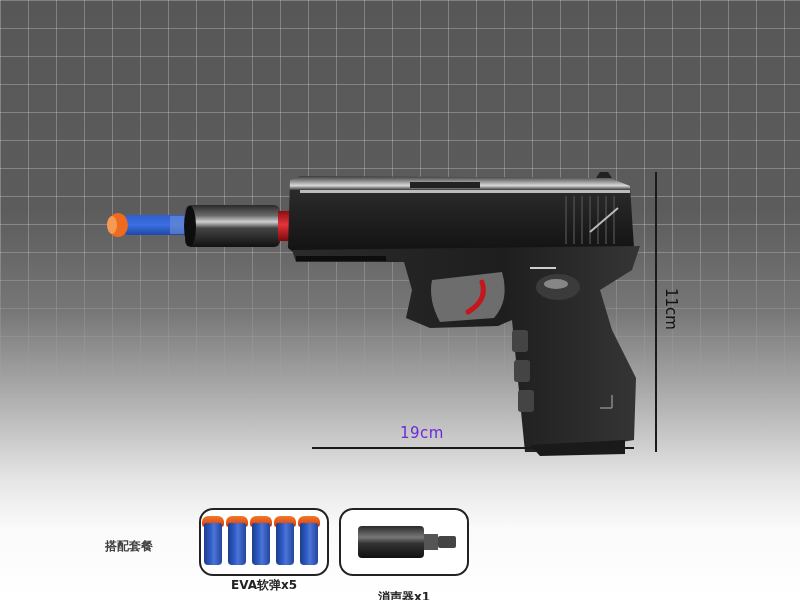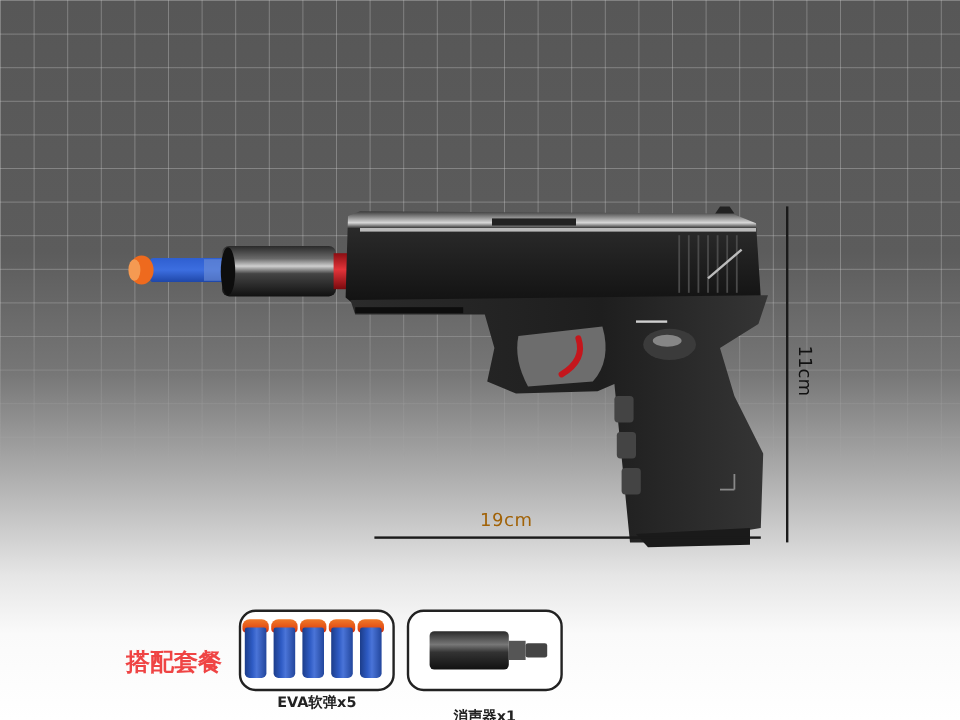--- a/index.html
+++ b/index.html
@@ -8,24 +8,24 @@
       background:linear-gradient(180deg,#575757 0%,#5c5c5c 35%,#777 52%,#b5b5b5 68%,#e6e6e6 80%,#fafafa 88%,#fff 100%);}
   .grid{position:absolute;left:0;top:0;width:800px;height:600px;
       background-image:
         linear-gradient(to right, rgba(210,210,210,0.35) 1px, transparent 1px),
         linear-gradient(to bottom, rgba(210,210,210,0.35) 1px, transparent 1px);
       background-size:28px 28px;
       -webkit-mask-image:linear-gradient(180deg,#000 0%,#000 40%,rgba(0,0,0,0.4) 55%,transparent 66%);
       mask-image:linear-gradient(180deg,#000 0%,#000 40%,rgba(0,0,0,0.4) 55%,transparent 66%);}
   .abs{position:absolute;}
   .dim-line-h{position:absolute;left:312px;top:447px;width:322px;height:2px;background:#1a1a1a;}
-  .dim-label-h{position:absolute;left:400px;top:424px;font-size:15px;color:#a16207;letter-spacing:0.5px;}
+  .dim-label-h{position:absolute;left:400px;top:424px;font-size:15px;color:#6d28d9;letter-spacing:0.5px;}
   .dim-line-v{position:absolute;left:655px;top:172px;width:2px;height:280px;background:#1a1a1a;}
   .dim-label-v{position:absolute;left:660px;top:288px;font-size:15px;color:#111;transform:rotate(90deg);transform-origin:left top;white-space:nowrap;margin-left:20px;}
-  .pkg-title{position:absolute;left:105px;top:538px;font-size:20px;font-weight:bold;color:#ef4444;}
+  .pkg-title{position:absolute;left:105px;top:538px;font-size:12px;font-weight:bold;color:#404040;}
   .acc-box{position:absolute;border:2px solid #222;border-radius:14px;background:#fff;}
   .acc-label{position:absolute;font-size:12px;font-weight:bold;color:#222;text-align:center;}
   .dart{position:absolute;top:523px;width:18px;height:42px;border-radius:2px 2px 4px 4px;
         background:linear-gradient(90deg,#1c3d8a 0%,#2e5bc4 35%,#4a74d8 55%,#22469c 100%);}
   .dart-tip{position:absolute;top:516px;width:22px;height:11px;border-radius:6px 6px 3px 3px;
         background:linear-gradient(180deg,#f07a2a 0%,#e24b12 70%,#c92b10 100%);}
 </style>
 </head>
 <body>
 

